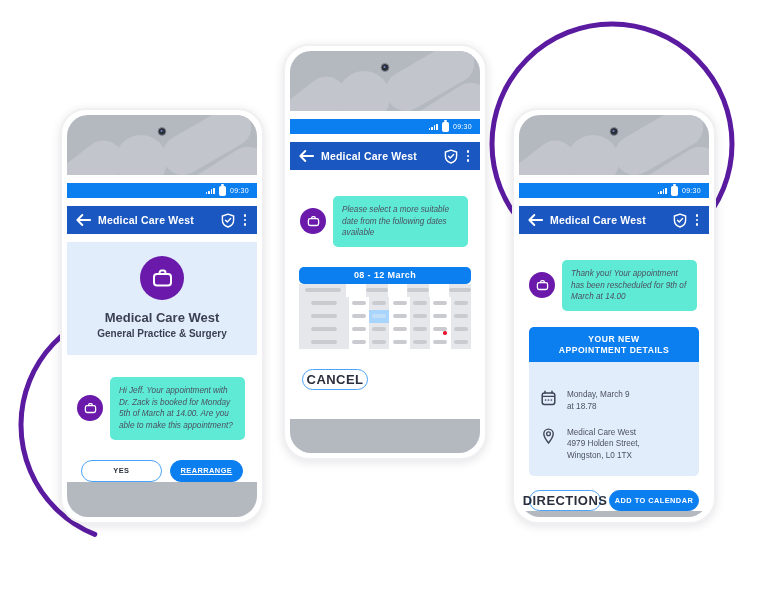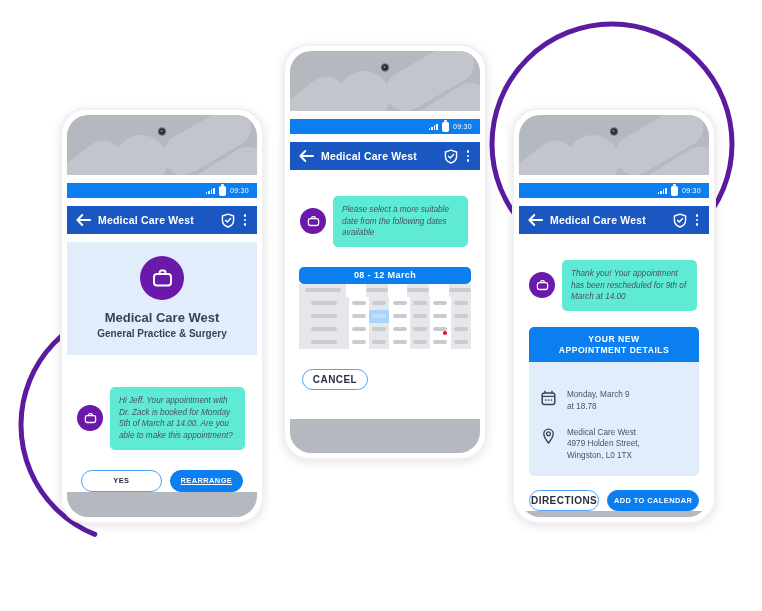--- a/index.html
+++ b/index.html
@@ -201,21 +201,21 @@
           <div class="avatar-lg" style="width:44px;height:44px;margin-bottom:10px;">
             <svg width="21" height="20" viewBox="0 0 21 20">
                 <rect x="2" y="6" width="17" height="11.5" rx="3" fill="none" stroke="#fff" stroke-width="2"></rect>
                 <path d="M7.6 6V4.4c0-1 .8-1.8 1.8-1.8h2.2c1 0 1.8.8 1.8 1.8V6" fill="none" stroke="#fff" stroke-width="2" stroke-linecap="round"></path>
               </svg>
           </div>
           <div class="clinic-name" style="font-size:13px;margin-bottom:3px;">Medical Care West</div>
           <div class="clinic-sub" style="font-size:10px;">General Practice &amp; Surgery</div>
         </div>
 
-        <div style="padding:22px 12px 0 10px;margin-top:10px;">
+        <div style="padding:22px 12px 0 10px;">
           <div class="chatrow">
             <div class="avatar-sm" style="width:26px;height:26px;">
               <svg width="13" height="12" viewBox="0 0 21 20">
                   <rect x="2" y="6" width="17" height="11.5" rx="3" fill="none" stroke="#fff" stroke-width="2.2"></rect>
                   <path d="M7.6 6V4.4c0-1 .8-1.8 1.8-1.8h2.2c1 0 1.8.8 1.8 1.8V6" fill="none" stroke="#fff" stroke-width="2.2" stroke-linecap="round"></path>
                 </svg>
             </div>
             <div class="bubble" style="font-size:8.2px;padding:8px 9px;max-width:134px;">Hi Jeff. Your appointment with Dr. Zack is booked for Monday 5th of March at 14.00. Are you able to make this appointment?</div>
           </div>
         </div>
@@ -399,21 +399,21 @@
                 </div>
                 <div class="cal-cell sh" style="width: 28px; height: 13px;">
                   <span class="ph" style="width: 14px; height: 4px;"></span>
                 </div>
               </div>
             </div>
         </div>
 
         <div style="padding:20px 12px 0;">
           <div class="btnrow">
-            <div class="pill ghost" style="width:66px;height:21px;font-size:10px;">CANCEL</div>
+            <div class="pill ghost" style="width:66px;height:21px;font-size:13px;">CANCEL</div>
           </div>
         </div>
 
         <div style="flex:1 1 auto;"></div>
         <div class="navpad" style="height:34px;"></div>
       </div>
     </div>
   </div>
 
   <div class="phone" id="phone3" style="left:512px;top:108px;width:200px;height:412px;">
@@ -507,21 +507,21 @@
                 <span>4979 Holden Street,</span><br>
                 <span>Wingston, L0 1TX</span>
               </span>
             </div>
 
           </div>
         </div>
 
         <div style="padding:14px 10px 0;">
           <div class="btnrow">
-            <div class="pill ghost" style="width:72px;height:21px;font-size:10px;">DIRECTIONS</div>
+            <div class="pill ghost" style="width:72px;height:21px;font-size:13px;">DIRECTIONS</div>
             <div class="pill solid" style="width:94px;height:21px;font-size:7.4px;">ADD TO CALENDAR</div>
           </div>
         </div>
 
         <div style="flex:1 1 auto;"></div>
         <div class="navpad" style="height:36px;"></div>
       </div>
     </div>
   </div>
 

